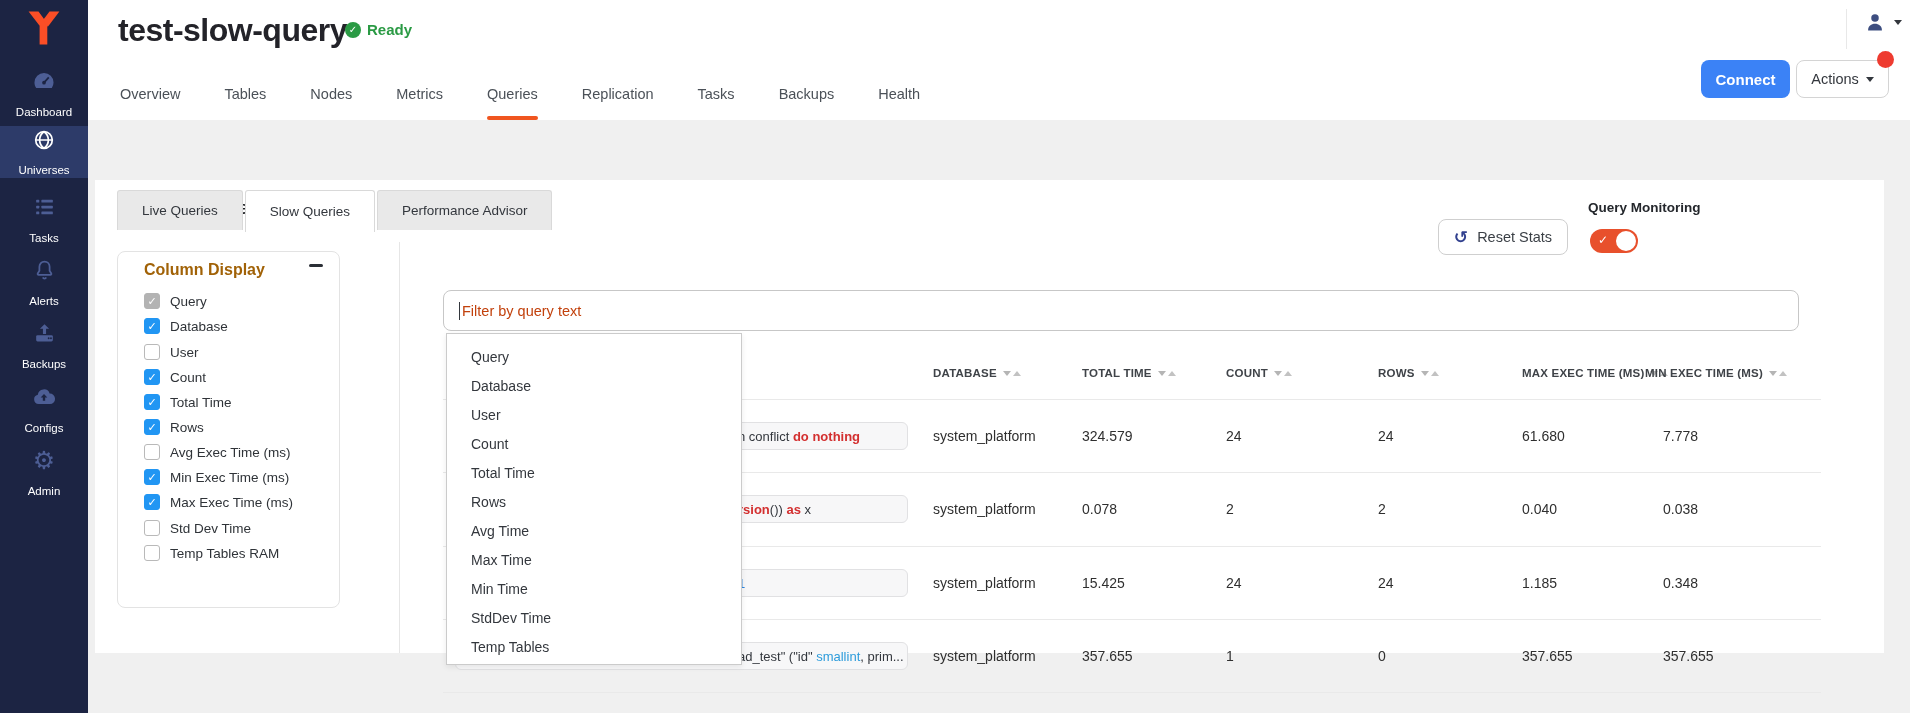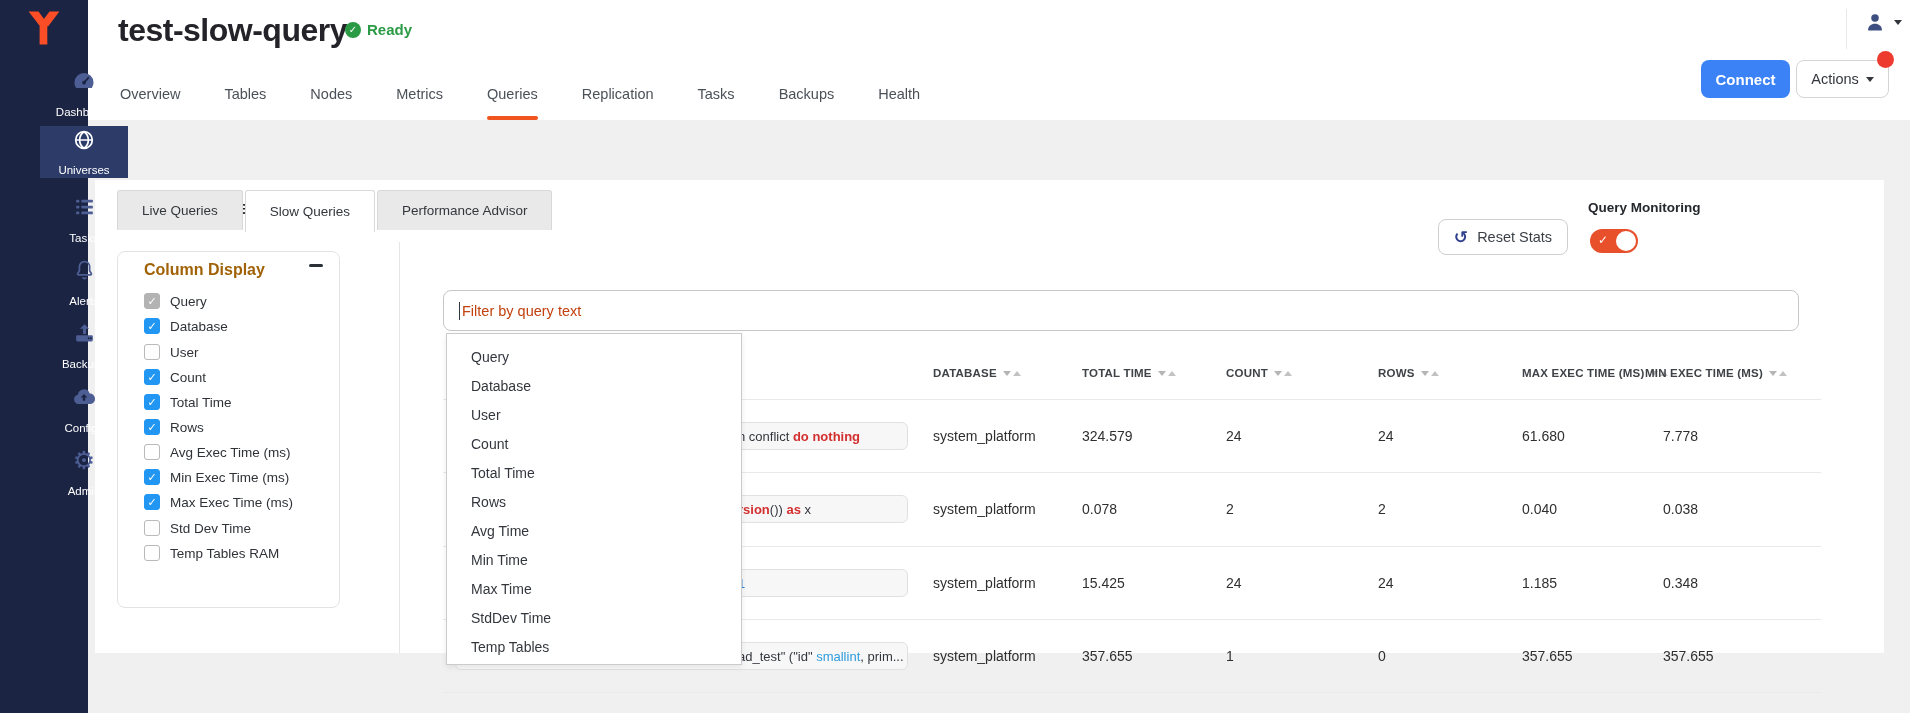--- a/index.html
+++ b/index.html
@@ -2,21 +2,21 @@
 <html><head>
 <meta charset="utf-8">
 <style>
   * { margin:0; padding:0; box-sizing:border-box; }
   body { font-family:"Liberation Sans","DejaVu Sans",sans-serif; background:#f0f0f0; }
   .screen { position:relative; width:1910px; height:713px; overflow:hidden; background:#f0f0f0; }
 
   
   .sidebar { position:absolute; left:0; top:0; width:88px; height:713px; background:#1c2443; z-index:30; }
   .logo { position:absolute; left:22px; top:6px; width:44px; height:46px; cursor:pointer; }
-  .sb-item { position:absolute; left:0; width:88px; height:58px; display:flex; flex-direction:column; align-items:center; justify-content:center; gap:12px; color:#4d5e95; cursor:pointer;margin-left:40px; }
+  .sb-item { position:absolute; left:0; width:88px; height:58px; display:flex; flex-direction:column; align-items:center; justify-content:center; gap:12px; color:#4d5e95; cursor:pointer; }
   .sb-item.active { background:#2d3b69; color:#ffffff; height:52px; }
   .sb-item .sb-label { color:#ffffff; font-size:11.5px; }
   .sb-item .glyph { font-size:25px; line-height:1; }
 
   
   .header { position:absolute; left:88px; top:0; width:1822px; height:120px; background:#ffffff; z-index:20; }
   .page-title { position:absolute; left:30px; top:12px; font-size:32px; font-weight:700; letter-spacing:-0.5px; color:#232329; }
   .ready-badge { position:absolute; left:257px; top:21px; display:flex; align-items:center; gap:6px; color:#2a9a44; font-weight:700; font-size:15px; }
   .check-circle { width:16px; height:16px; border-radius:50%; background:#2a9a44; color:#fff; font-size:10px; display:flex; align-items:center; justify-content:center; font-weight:700; }
   .nav-tabs { position:absolute; left:32px; bottom:0; height:44px; display:flex; gap:44px; }
@@ -368,21 +368,21 @@
       </div>
 
       <div class="dropdown">
         <div class="dd-item">Query</div>
         <div class="dd-item">Database</div>
         <div class="dd-item">User</div>
         <div class="dd-item">Count</div>
         <div class="dd-item">Total Time</div>
         <div class="dd-item">Rows</div>
         <div class="dd-item">Avg Time</div>
+        <div class="dd-item">Max Time</div>
         <div class="dd-item">Min Time</div>
-        <div class="dd-item">Max Time</div>
         <div class="dd-item">StdDev Time</div>
         <div class="dd-item">Temp Tables</div>
       </div>
 
     </div>
   </div>
 </div>
 
 </body></html>

